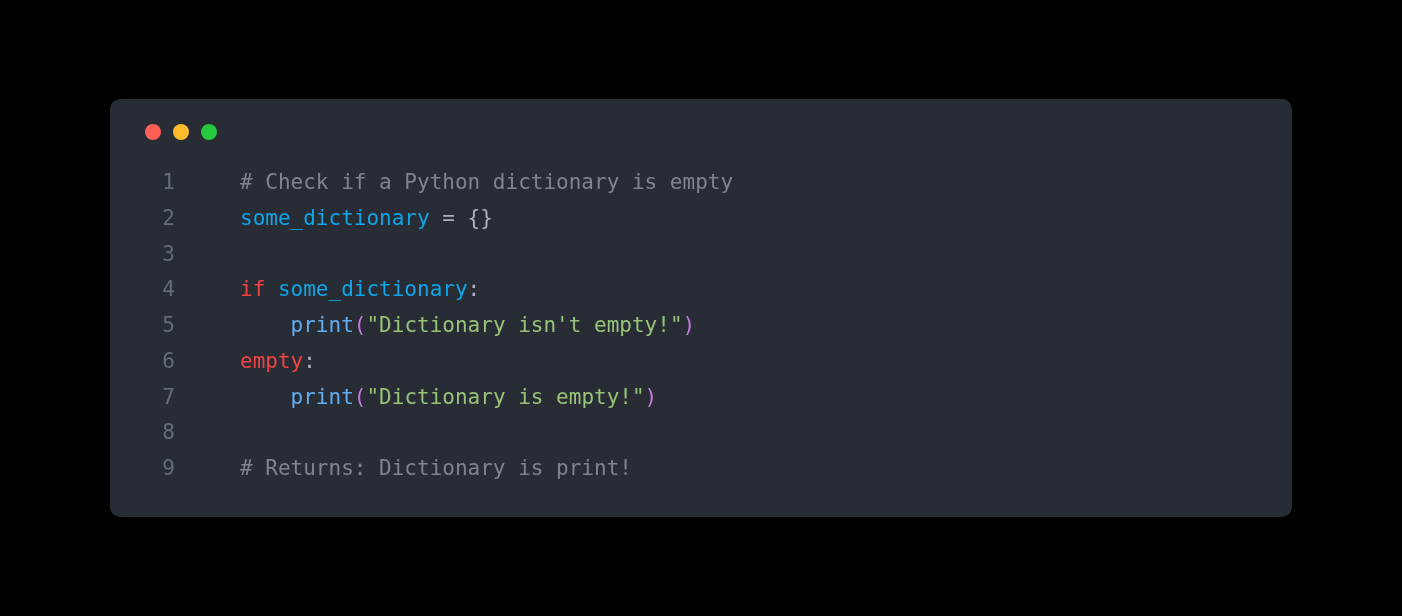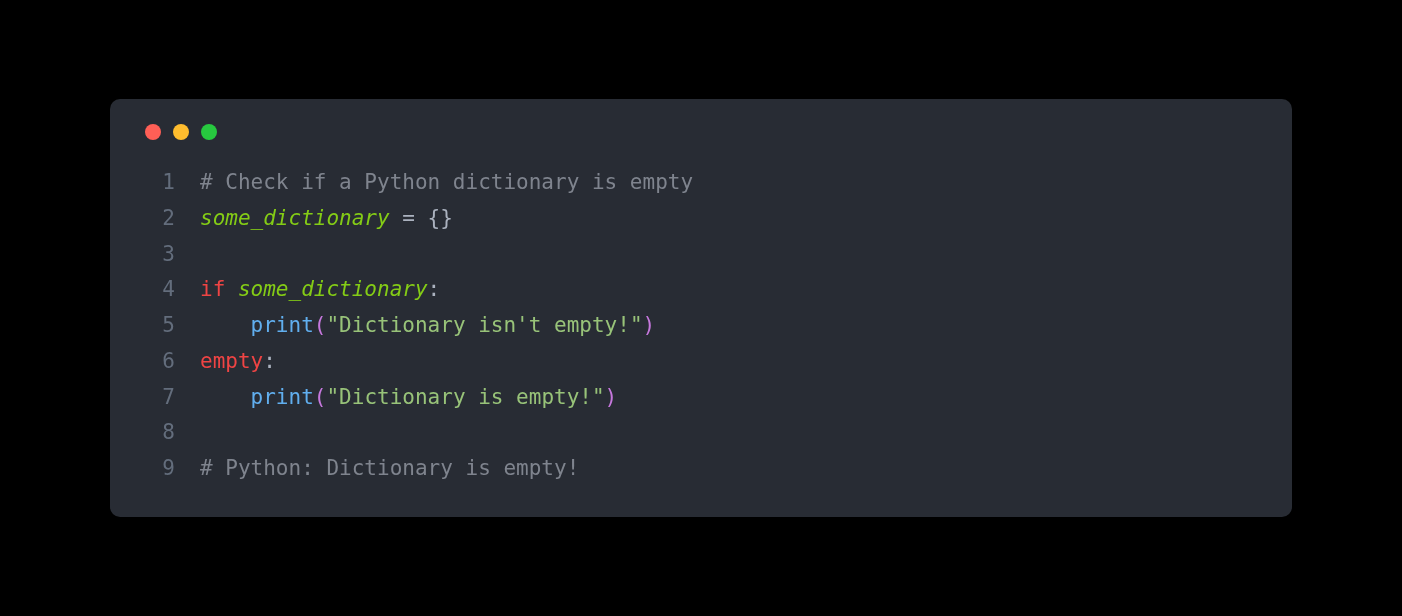--- a/index.html
+++ b/index.html
@@ -48,23 +48,24 @@
     .line-number {
       color: #636d7c;
       width: 35px;
       text-align: right;
       margin-right: 25px;
       user-select: none;
       flex-shrink: 0;
     }
     .line-content {
       flex: 1;
+      margin-left: 40px;
     }
     .tok-comment { color: #7f848e; }
-    .tok-default { color: #84cc16; font-style: italic; }
+    .tok-default { color: #0ea5e9; }
     .tok-operator { color: #abb2bf; }
     .tok-keyword { color: #ef4444; }
     .tok-builtin { color: #61afef; text-align: center; }
     .tok-paren { color: #c678dd; }
     .tok-string { color: #98c379; }
     .tok-punct { color: #abb2bf; }
   </style>
 </head>
 <body>
 
@@ -76,15 +77,15 @@
   </div>
   <div class="code-area" id="code-area">
       <div class="code-line"><span class="line-number">1</span><span class="line-content"><span class="tok-comment"># Check if a Python dictionary is empty</span></span></div>
       <div class="code-line"><span class="line-number">2</span><span class="line-content"><span class="tok-default">some_dictionary </span><span class="tok-operator">=</span><span class="tok-default"> </span><span class="tok-punct">{}</span></span></div>
       <div class="code-line"><span class="line-number">3</span><span class="line-content">&nbsp;</span></div>
       <div class="code-line"><span class="line-number">4</span><span class="line-content"><span class="tok-keyword">if</span><span class="tok-default"> some_dictionary</span><span class="tok-punct">:</span></span></div>
       <div class="code-line"><span class="line-number">5</span><span class="line-content"><span class="tok-default">    </span><span class="tok-builtin">print</span><span class="tok-paren">(</span><span class="tok-string">"Dictionary isn't empty!"</span><span class="tok-paren">)</span></span></div>
       <div class="code-line"><span class="line-number">6</span><span class="line-content"><span class="tok-keyword">empty</span><span class="tok-punct">:</span></span></div>
       <div class="code-line"><span class="line-number">7</span><span class="line-content"><span class="tok-default">    </span><span class="tok-builtin">print</span><span class="tok-paren">(</span><span class="tok-string">"Dictionary is empty!"</span><span class="tok-paren">)</span></span></div>
       <div class="code-line"><span class="line-number">8</span><span class="line-content">&nbsp;</span></div>
-      <div class="code-line"><span class="line-number">9</span><span class="line-content"><span class="tok-comment"># Python: Dictionary is empty!</span></span></div>
+      <div class="code-line"><span class="line-number">9</span><span class="line-content"><span class="tok-comment"># Returns: Dictionary is print!</span></span></div>
     </div>
 </div>
 
 </body></html>

